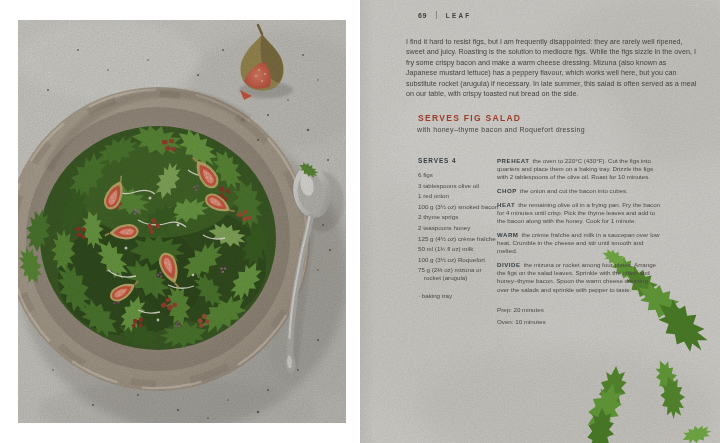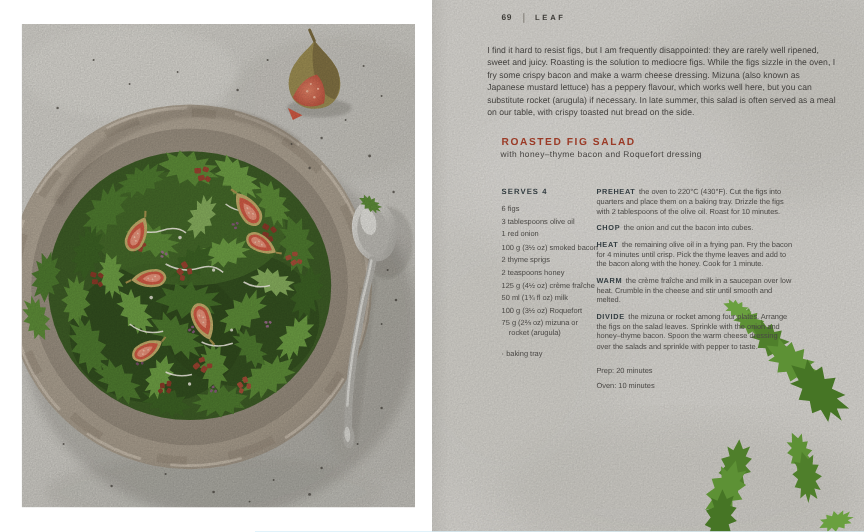--- a/index.html
+++ b/index.html
@@ -298,21 +298,21 @@
     </svg>
 
     <header class="pg-header">
       <span class="pg-num">69</span>
       <span class="pg-sep"></span>
       <span class="pg-chapter">LEAF</span>
     </header>
 
     <p class="intro">I find it hard to resist figs, but I am frequently disappointed: they are rarely well ripened, sweet and juicy. Roasting is the solution to mediocre figs. While the figs sizzle in the oven, I fry some crispy bacon and make a warm cheese dressing. Mizuna (also known as Japanese mustard lettuce) has a peppery flavour, which works well here, but you can substitute rocket (arugula) if necessary. In late summer, this salad is often served as a meal on our table, with crispy toasted nut bread on the side.</p>
 
-    <h1 class="recipe-title">ROASTED FIG SALAD</h1>
+    <h1 class="recipe-title">SERVES FIG SALAD</h1>
     <h2 class="recipe-subtitle">with honey–thyme bacon and Roquefort dressing</h2>
 
     <aside class="ingredients">
       <div class="serves">SERVES 4</div>
       <ul class="ing-list">
         <li>6 figs</li>
         <li>3 tablespoons olive oil</li>
         <li>1 red onion</li>
         <li>100 g (3½ oz) smoked bacon</li>
         <li>2 thyme sprigs</li>

